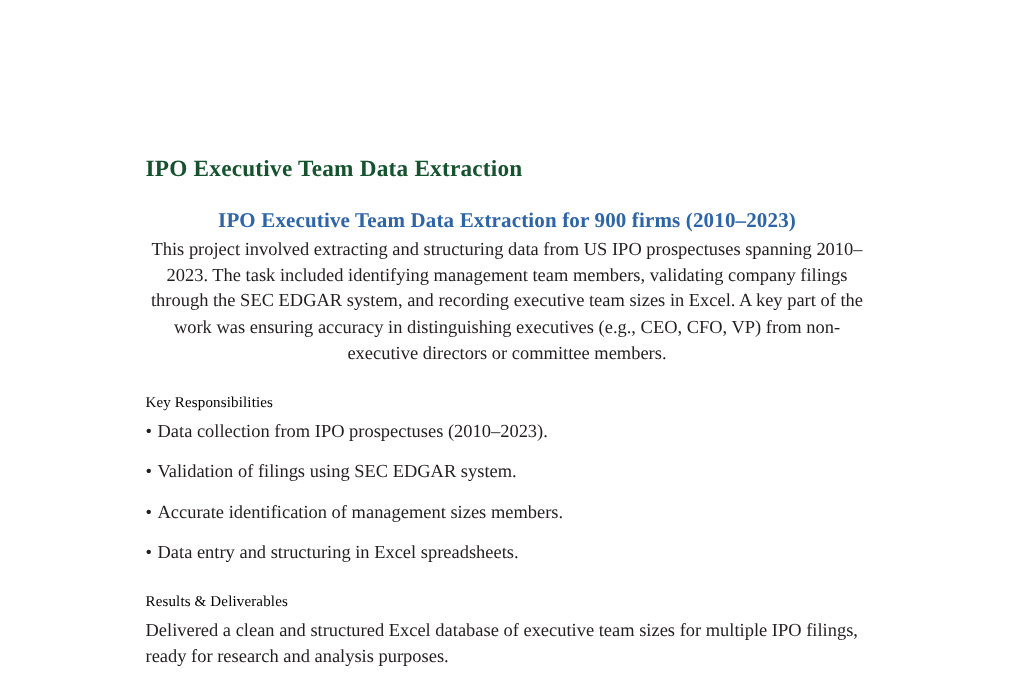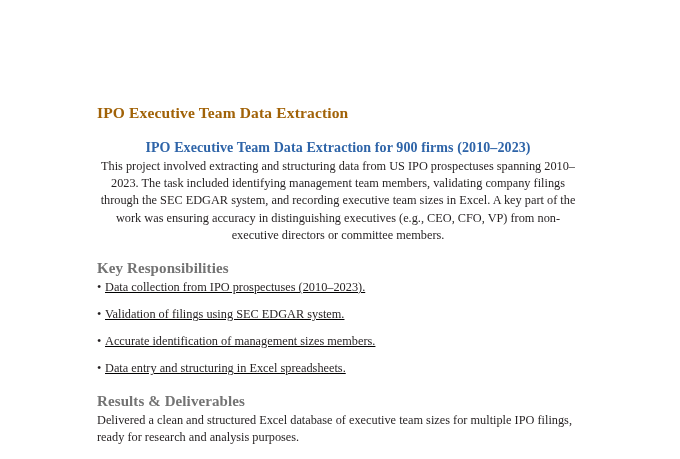--- a/index.html
+++ b/index.html
@@ -28,21 +28,21 @@
     position: absolute;
     left: 97px;
     top: 104px;
     width: 482px;
   }
 
   .doc-title {
     font-family: "Liberation Serif", "DejaVu Serif", serif;
     font-size: 15.5px;
     font-weight: bold;
-    color: #a16207;
+    color: #14532d;
     letter-spacing: 0.15px;
     line-height: 18px;
     margin: 0 0 17px 0;
   }
 
   .doc-subtitle {
     font-family: "Liberation Serif", "DejaVu Serif", serif;
     font-size: 14px;
     font-weight: bold;
     color: #2e64a8;
@@ -56,33 +56,32 @@
     font-family: "Liberation Serif", "DejaVu Serif", serif;
     font-size: 12.3px;
     color: #231f20;
     line-height: 17.2px;
     text-align: center;
     margin: 0;
   }
 
   .section-heading {
     font-family: "Liberation Serif", "DejaVu Serif", serif;
-    font-size: 15px;
-    font-weight: bold;
-    color: #737373;
+    font-size: 10px;
+    font-weight: normal;
+    color: #000000;
     letter-spacing: 0.1px;
     line-height: 15px;
     margin: 17px 0 3px 0;
   }
 
   .bullet-list {
     list-style: none;
     margin: 0;
     padding: 0;
-    text-decoration: underline;
   }
 
   .bullet-item {
     font-family: "Liberation Serif", "DejaVu Serif", serif;
     font-size: 12.3px;
     color: #231f20;
     line-height: 17px;
     margin: 0 0 10px 0;
     padding-left: 0;
     position: relative;

